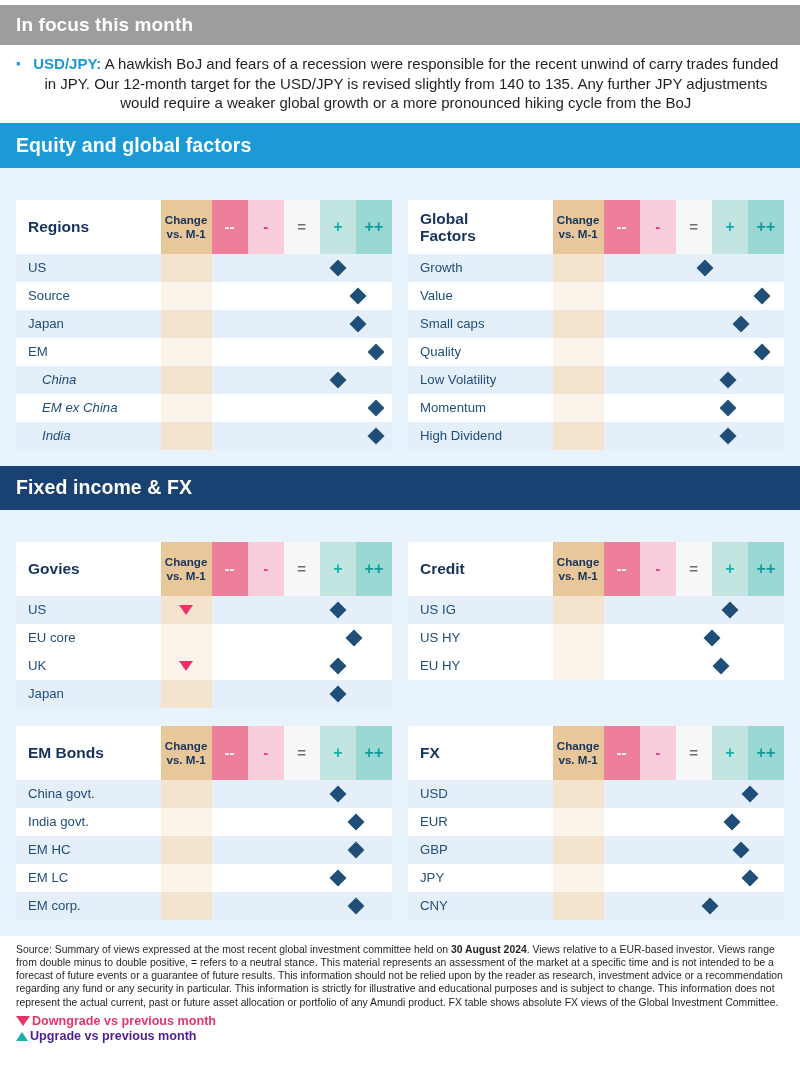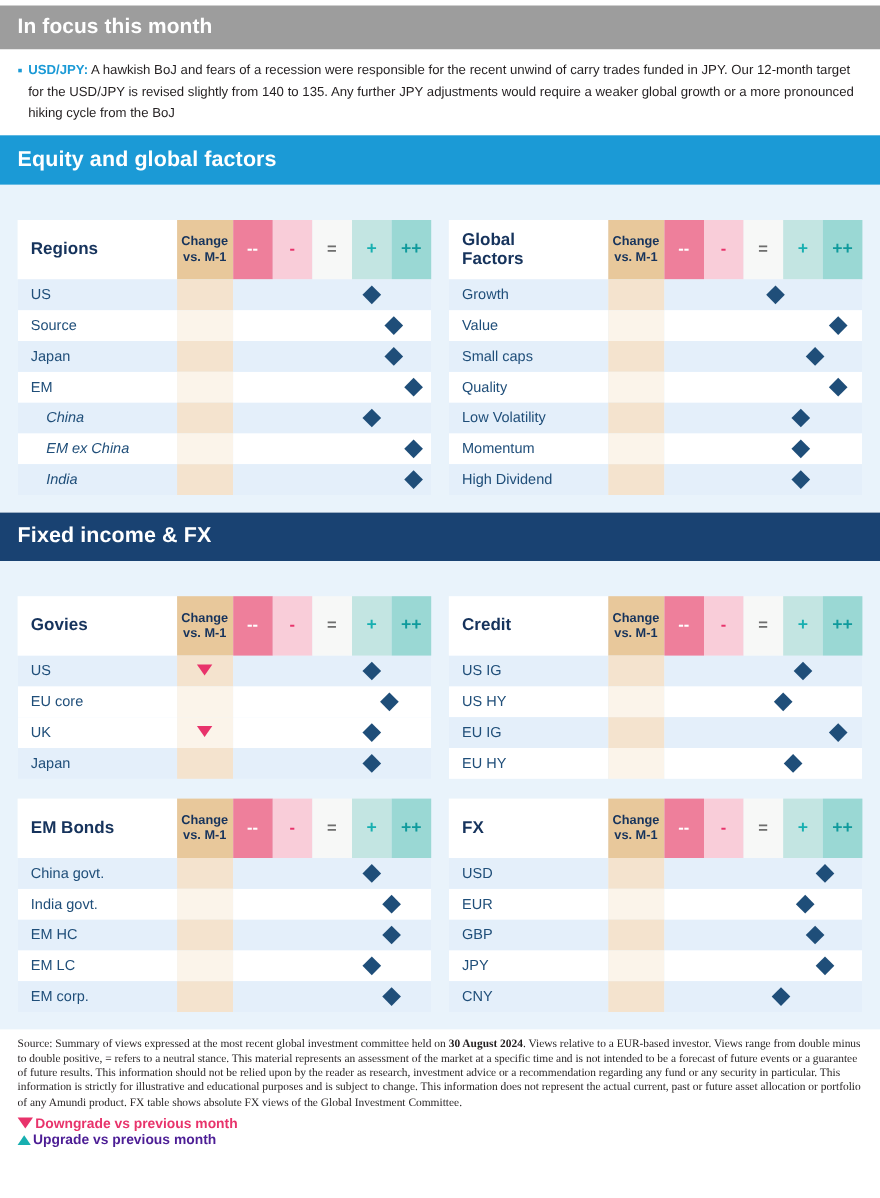--- a/index.html
+++ b/index.html
@@ -26,23 +26,23 @@
   .banner-navy{background:#194272;height:44px;font-size:19.5px;padding-left:16px;}
 
   
   .focus-wrap{padding:9px 14px 10px 16px;background:#ffffff;}
   .focus-row{display:flex;align-items:flex-start;}
   .focus-bullet{
     color:#1b9ad6;font-size:13px;line-height:16px;
     margin-right:5px;margin-top:2px;flex:0 0 auto;
   }
   .focus-text{
-    font-size:12px;line-height:19.5px;color:#231f20;
+    font-size:15px;line-height:19.5px;color:#231f20;
     font-family:"Liberation Sans",sans-serif;
-    text-align:left;
+    text-align:center;
   }
   .focus-text .pair{color:#1b9ad6;font-weight:bold;}
 
   
   .section-body{background:#e9f3fb;padding:32px 16px 16px 16px;}
   .grid2{display:flex;gap:16px;}
   .col{flex:1 1 0;min-width:0;}
   .block-gap{height:18px;}
 
   
@@ -91,21 +91,21 @@
   }
   .dia{
     position:absolute;top:50%;width:12px;height:12px;
     background:#1f4e79;transform:translate(-50%,-50%) rotate(45deg);
   }
 
   
   .footer{padding:7px 14px 0 16px;background:#ffffff;}
   .src{
     font-size:10.4px;line-height:13.3px;color:#231f20;text-align:left;
-    font-family:Liberation Serif, serif;
+    font-family:Liberation Sans, sans-serif;
   }
   .src b{font-weight:bold;}
   .legend{margin-top:5px;text-align:left;padding-right:6px;}
   .legend-line{font-size:12.6px;font-weight:bold;line-height:15.5px;white-space:nowrap;}
   .legend-down{color:#e8336b;}
   .legend-up{color:#4c1d95;}
   .legend-line .g{display:inline-block;vertical-align:-1px;margin-right:2px;}
 </style>
 </head>
 <body>
@@ -389,27 +389,20 @@
                   <div class="dia" style="left: 70%;"></div>
                 </td>
               </tr>
               <tr class="row even">
                 <td class="lbl">US HY</td>
                 <td class="chgcell"></td>
                 <td class="plotcell" colspan="5">
                   <div class="dia" style="left: 60%;"></div>
                 </td>
               </tr>
-              <tr class="row odd">
-                <td class="lbl">EU IG</td>
-                <td class="chgcell"></td>
-                <td class="plotcell" colspan="5">
-                  <div class="dia" style="left: 88%;"></div>
-                </td>
-              </tr>
               <tr class="row even">
                 <td class="lbl">EU HY</td>
                 <td class="chgcell"></td>
                 <td class="plotcell" colspan="5">
                   <div class="dia" style="left: 65%;"></div>
                 </td>
               </tr>
             </tbody>
         </table>
       </div>

